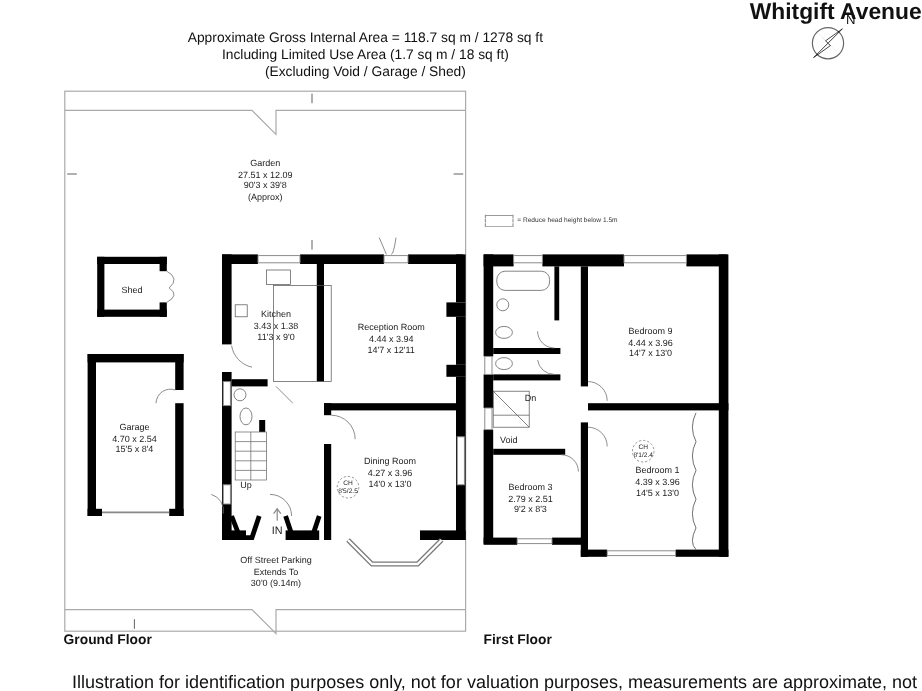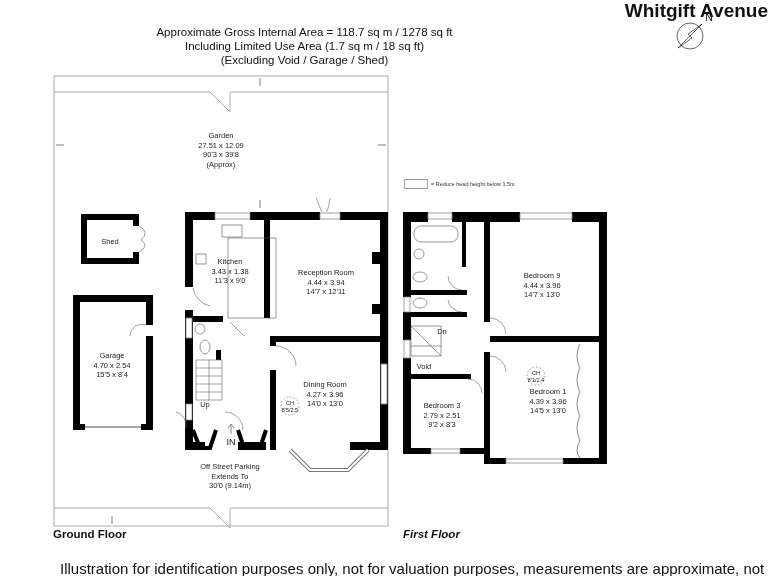--- a/index.html
+++ b/index.html
@@ -252,15 +252,15 @@
   <div>9'2 x 8'3</div>
 </div>
 <div class="lbl" style="left:536px; top:370px; font-size:5.5px; line-height:6.5px;">
   <div>CH</div>
   <div>8'1/2.4</div>
 </div>
 <div class="lbl" style="left:442px; top:327px;">Dn</div>
 <div class="lbl" style="left:424px; top:362px;">Void</div>
 
 <div class="floor-label" style="left:53px; top:528px;">Ground Floor</div>
-<div class="floor-label" style="left:403px; top:528px;font-style:italic;">First Floor</div>
+<div class="floor-label" style="left:403px; top:528px;">First Floor</div>
 
 <div class="footer">Illustration for identification purposes only, not for valuation purposes, measurements are approximate, not to scale. IPMS2</div>
 
 </body></html>

